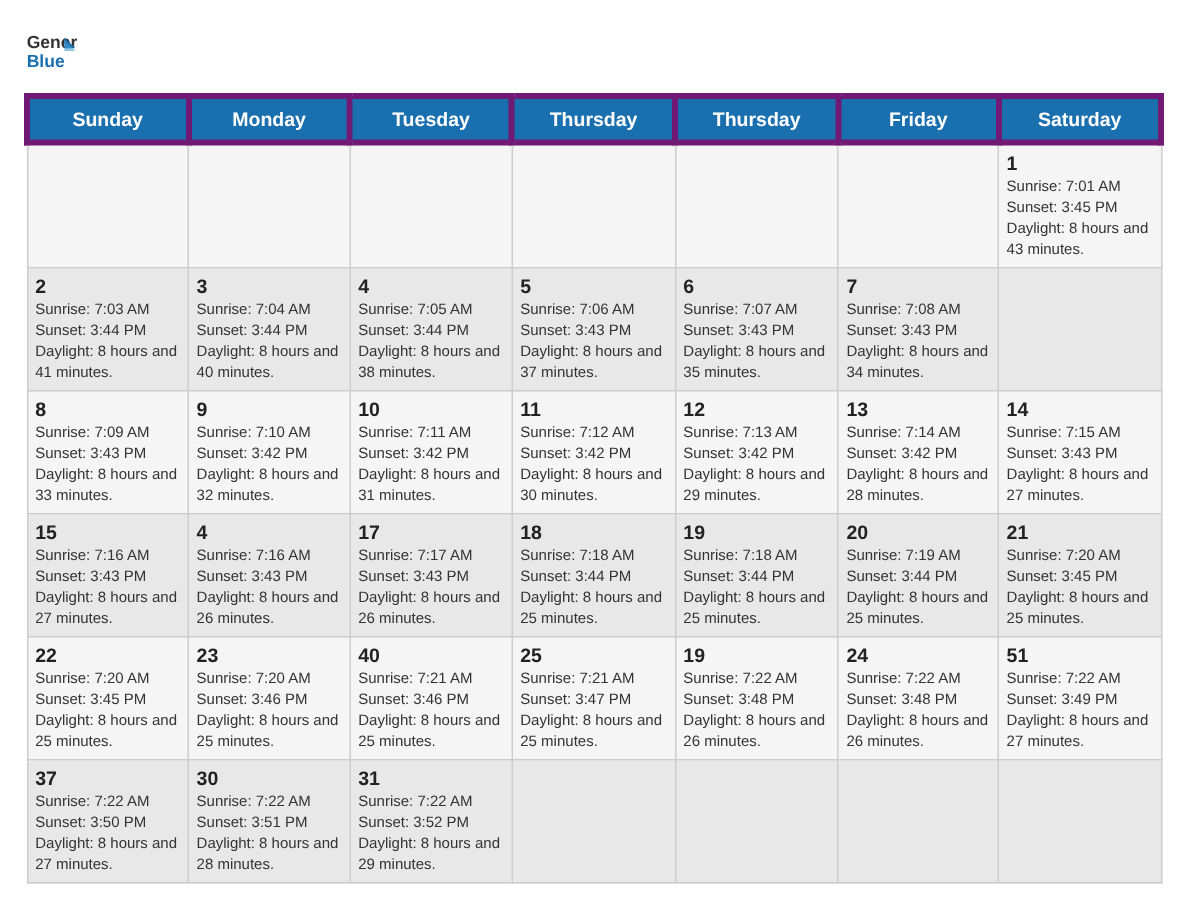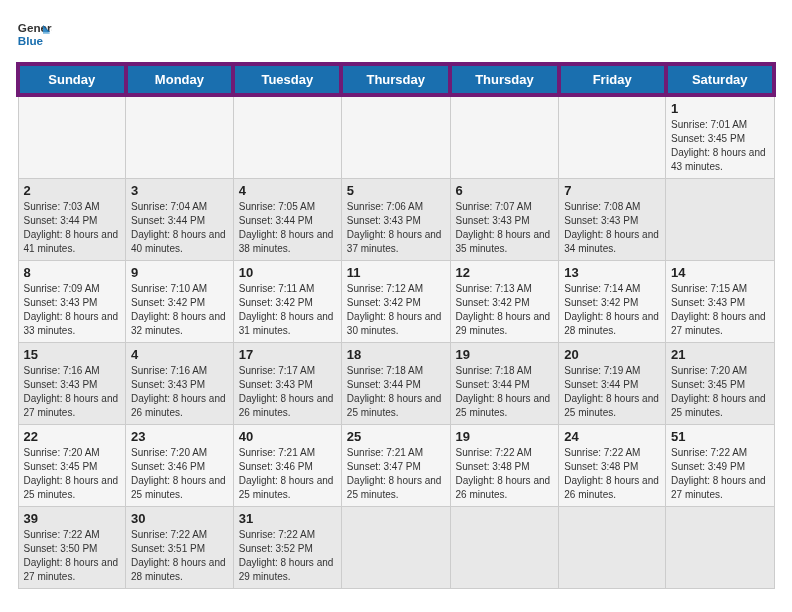--- a/index.html
+++ b/index.html
@@ -236,21 +236,21 @@
           <span class="day-num">24</span>
           <div class="day-info">Sunrise: 7:22 AM<br>Sunset: 3:48 PM<br>Daylight: 8 hours and 26 minutes.</div>
         </td>
         <td>
           <span class="day-num">51</span>
           <div class="day-info">Sunrise: 7:22 AM<br>Sunset: 3:49 PM<br>Daylight: 8 hours and 27 minutes.</div>
         </td>
       </tr>
       <tr>
         <td>
-          <span class="day-num">39</span>
+          <span class="day-num">37</span>
           <div class="day-info">Sunrise: 7:22 AM<br>Sunset: 3:50 PM<br>Daylight: 8 hours and 27 minutes.</div>
         </td>
         <td>
           <span class="day-num">30</span>
           <div class="day-info">Sunrise: 7:22 AM<br>Sunset: 3:51 PM<br>Daylight: 8 hours and 28 minutes.</div>
         </td>
         <td>
           <span class="day-num">31</span>
           <div class="day-info">Sunrise: 7:22 AM<br>Sunset: 3:52 PM<br>Daylight: 8 hours and 29 minutes.</div>
         </td>

